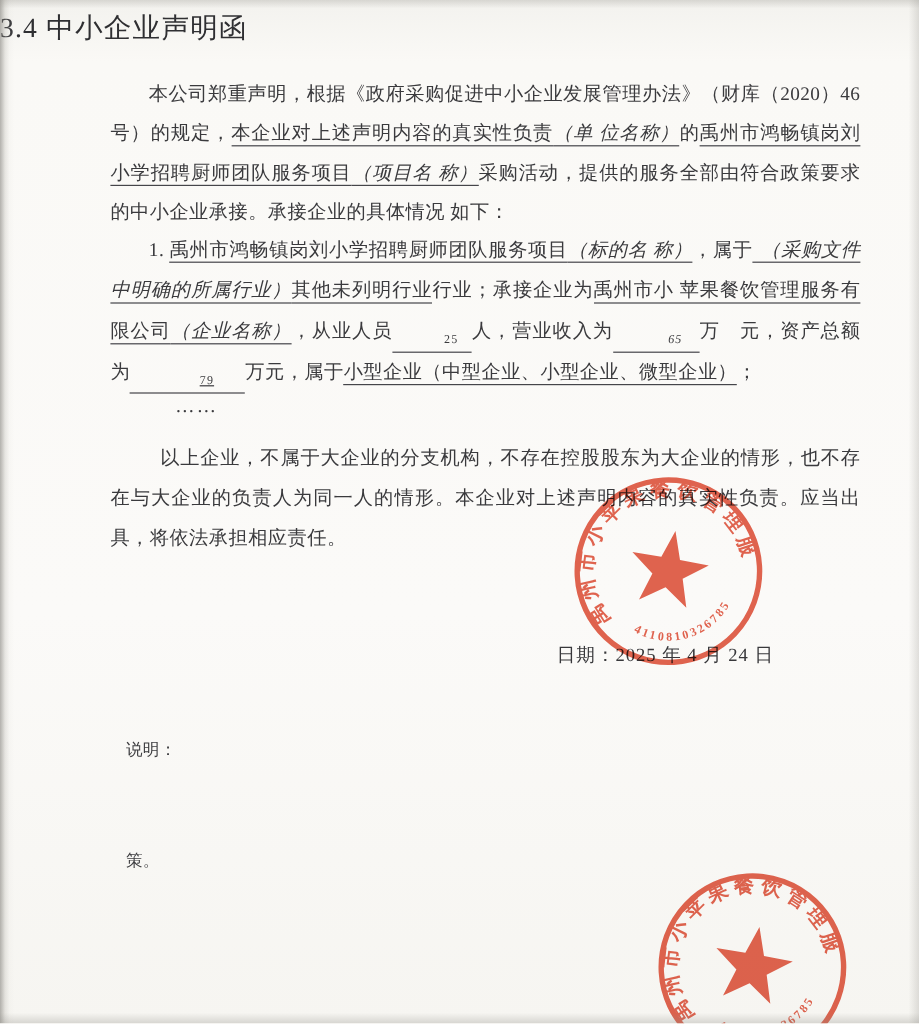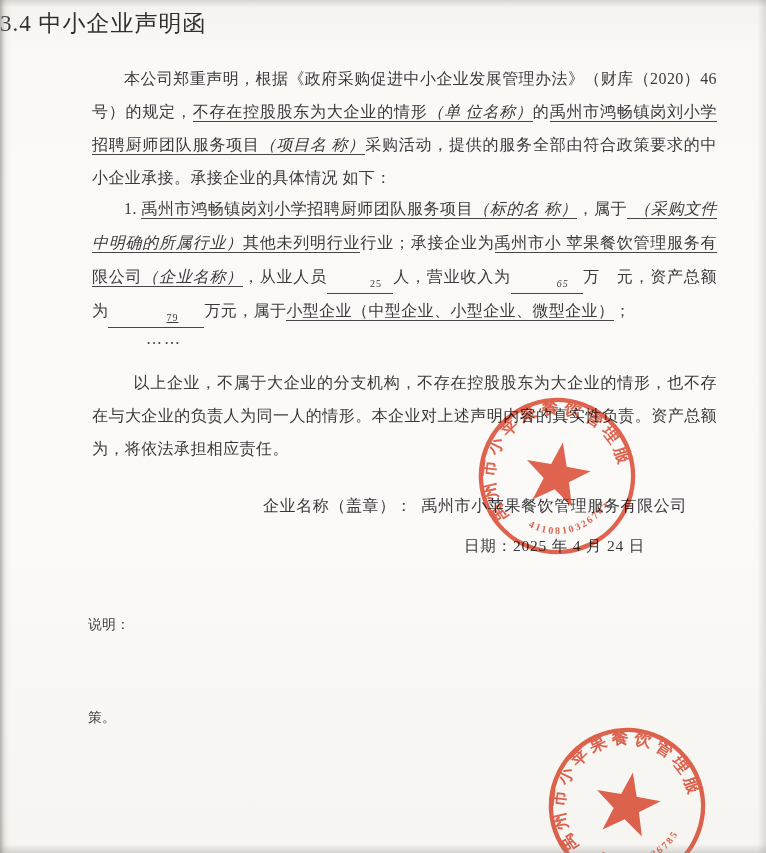--- a/index.html
+++ b/index.html
@@ -43,47 +43,46 @@
     font-size:10px;letter-spacing:1px;
   }
   .w-emp{width:66px;}
   .w-rev{width:72px;font-style:italic;}
   .w-ast{width:96px;text-decoration:underline;}
 
   .sig-company{position:absolute;left:263px;top:496px;font-size:16px;letter-spacing:.6px;color:#38383b;}
   .sig-company .val{margin-left:9px;}
   .sig-date{position:absolute;left:452px;top:536px;font-size:15.5px;letter-spacing:.8px;color:#38383b;margin-left:12px;}
 
-  .note{position:absolute;left:88px;font-size:13.8px;letter-spacing:.25px;color:#3c3c3f;white-space:nowrap;}
+  .note{position:absolute;left:105px;font-size:13.8px;letter-spacing:.25px;color:#3c3c3f;white-space:nowrap;}
   .n0{top:616px;}
   .n1{top:647px;}
   .n2{top:679px;}
   .n3{top:709px;}
 
   .stamp{position:absolute;mix-blend-mode:multiply;opacity:.88;}
   .s1{left:472px;top:391px;}
   .s2{left:542px;top:721px;}
   .seal-text{font-family:"Liberation Serif","DejaVu Serif",serif;font-weight:bold;}
 </style>
 </head>
 <body>
 
 <div class="page">
 
   <h1 class="title">3.4  中小企业声明函</h1>
 
-  <p class="para p1"><span>本公司郑重声明，根据《政府采购促进中小企业发展管理办法》（财库（2020）46 号）的规定，</span><span class="u">不存在控股股东为大企业的情形</span><span class="u i">（单 位名称）</span><span>的</span><span class="u">禹州市鸿畅镇岗刘小学招聘厨师团队服务项目</span><span class="u i">（项目名 称）</span><span>采购活动，提供的服务全部由符合政策要求的中小企业承接。承接企业的具体情况 如下：</span></p>
+  <p class="para p1"><span>本公司郑重声明，根据《政府采购促进中小企业发展管理办法》（财库（2020）46 号）的规定，</span><span class="u">本企业对上述声明内容的真实性负责</span><span class="u i">（单 位名称）</span><span>的</span><span class="u">禹州市鸿畅镇岗刘小学招聘厨师团队服务项目</span><span class="u i">（项目名 称）</span><span>采购活动，提供的服务全部由符合政策要求的中小企业承接。承接企业的具体情况 如下：</span></p>
 
   <p class="para p2"><span>1. </span><span class="u">禹州市鸿畅镇岗刘小学招聘厨师团队服务项目</span><span class="u i">（标的名 称）</span><span>，属于</span><span class="u i pl">（采购文件中明确的所属行业）</span><span class="u">其他未列明行业</span><span>行业；承接企业为</span><span class="u">禹州市小 苹果餐饮管理服务有限公司</span><span class="u i">（企业名称）</span><span>，从业人员</span><span class="blank w-emp">25</span><span>人，营业收入为</span><span class="blank w-rev">65</span><span>万　元，资产总额为</span><span class="blank w-ast">79</span><span>万元，属于</span><span class="u">小型企业（中型企业、小型企业、微型企业）</span><span>；</span></p>
 
   <div class="ellipsis-line">……</div>
 
-  <p class="para p3">以上企业，不属于大企业的分支机构，不存在控股股东为大企业的情形，也不存在与大企业的负责人为同一人的情形。本企业对上述声明内容的真实性负责。资产总额为，将依法承担相应责任。</p>
+  <p class="para p3">以上企业，不属于大企业的分支机构，不存在控股股东为大企业的情形，也不存在与大企业的负责人为同一人的情形。本企业对上述声明内容的真实性负责。应当出具，将依法承担相应责任。</p>
 
-  <div class="sig-company"><span>企业名称（盖章）：</span><span class="val">禹州市小苹果餐饮管理服务有限公司</span></div>
 
   <div class="sig-date"><span>日期：</span><span>2025 年 4 月 24 日</span></div>
 
   <div class="note n0">说明：</div>
   <div class="note n3">策。</div>
 
   <svg class="stamp s1" width="170" height="170" viewBox="0 0 170 170">
     <g transform="rotate(-25 85 85)">
       <circle cx="85" cy="85" r="76" fill="none" stroke-width="4.5" stroke="#e04f38"></circle>
       <path id="tp-top-1" d="M 24.1,101.3 A 63,63 0 1 1 145.9,101.3" fill="none"></path>

